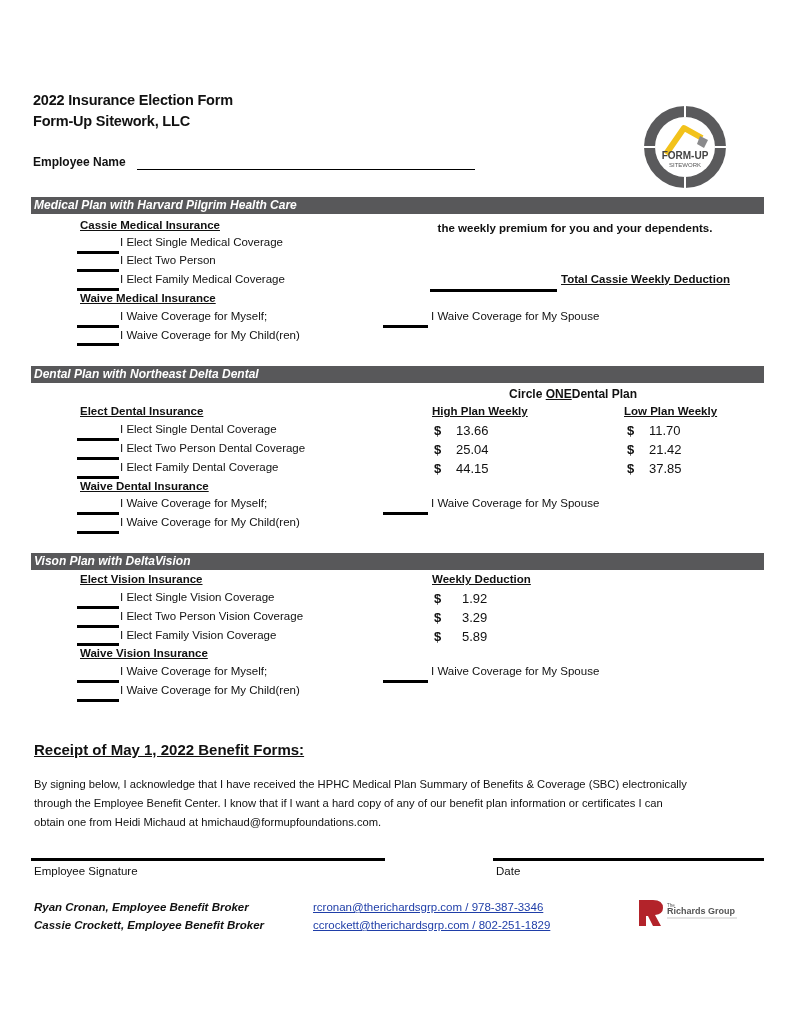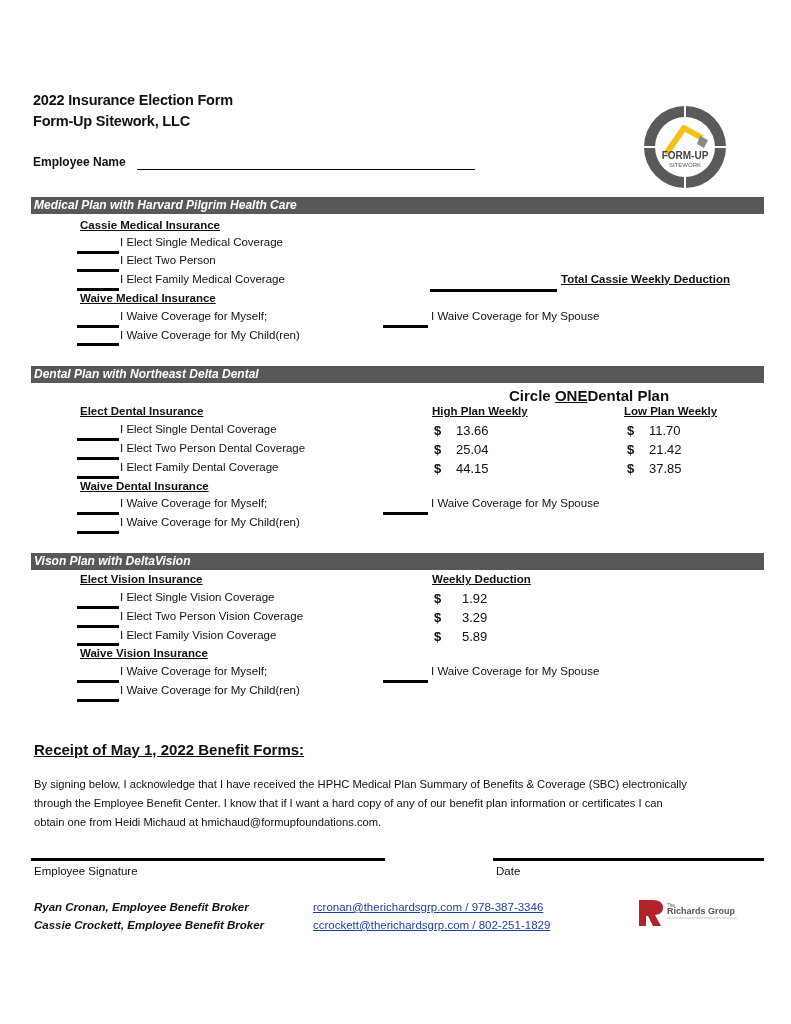--- a/index.html
+++ b/index.html
@@ -61,31 +61,32 @@
 <div class="blank" style="left:77px; top:288px; width:42px;"></div>
 <div class="opt" style="left:120px; top:273px;">I Elect Family Medical Coverage</div>
 
 <div class="sub" style="left:80px; top:292px;">Waive Medical Insurance</div>
 <div class="blank" style="left:77px; top:325px; width:42px;"></div>
 <div class="opt" style="left:120px; top:310px;">I Waive Coverage for Myself;</div>
 <div class="blank" style="left:77px; top:343px; width:42px;"></div>
 <div class="opt" style="left:120px; top:329px;">I Waive Coverage for My Child(ren)</div>
 
 <div class="abs bold" style="left:390px; top:219px; width:370px; text-align:center; font-size:11.5px; line-height:18px;">
+  <div>the weekly premium for you and your dependents.</div>
 </div>
 
 <div class="blank" style="left:430px; top:289px; width:127px;"></div>
 <div class="sub" style="left:561px; top:273px;">Total Cassie Weekly Deduction</div>
 
 <div class="blank" style="left:383px; top:325px; width:45px;"></div>
 <div class="opt" style="left:431px; top:310px;">I Waive Coverage for My Spouse</div>
 
 <div class="bar" style="top:366px;">Dental Plan with Northeast Delta Dental</div>
 
-<div class="abs bold" style="left:509px; top:387px; font-size:15px;">
+<div class="abs bold" style="left:509px; top:387px; font-size:12px;">
   <span>Circle</span>
   <span class="u">ONE</span><span>Dental Plan</span>
 </div>
 
 <div class="sub" style="left:80px; top:405px;">Elect Dental Insurance</div>
 <div class="sub" style="left:432px; top:405px;">High Plan Weekly</div>
 <div class="sub" style="left:624px; top:405px;">Low Plan Weekly</div>
 
 <div class="blank" style="left:77px; top:438px; width:42px;"></div>
 <div class="opt" style="left:120px; top:423px;">I Elect Single Dental Coverage</div>

